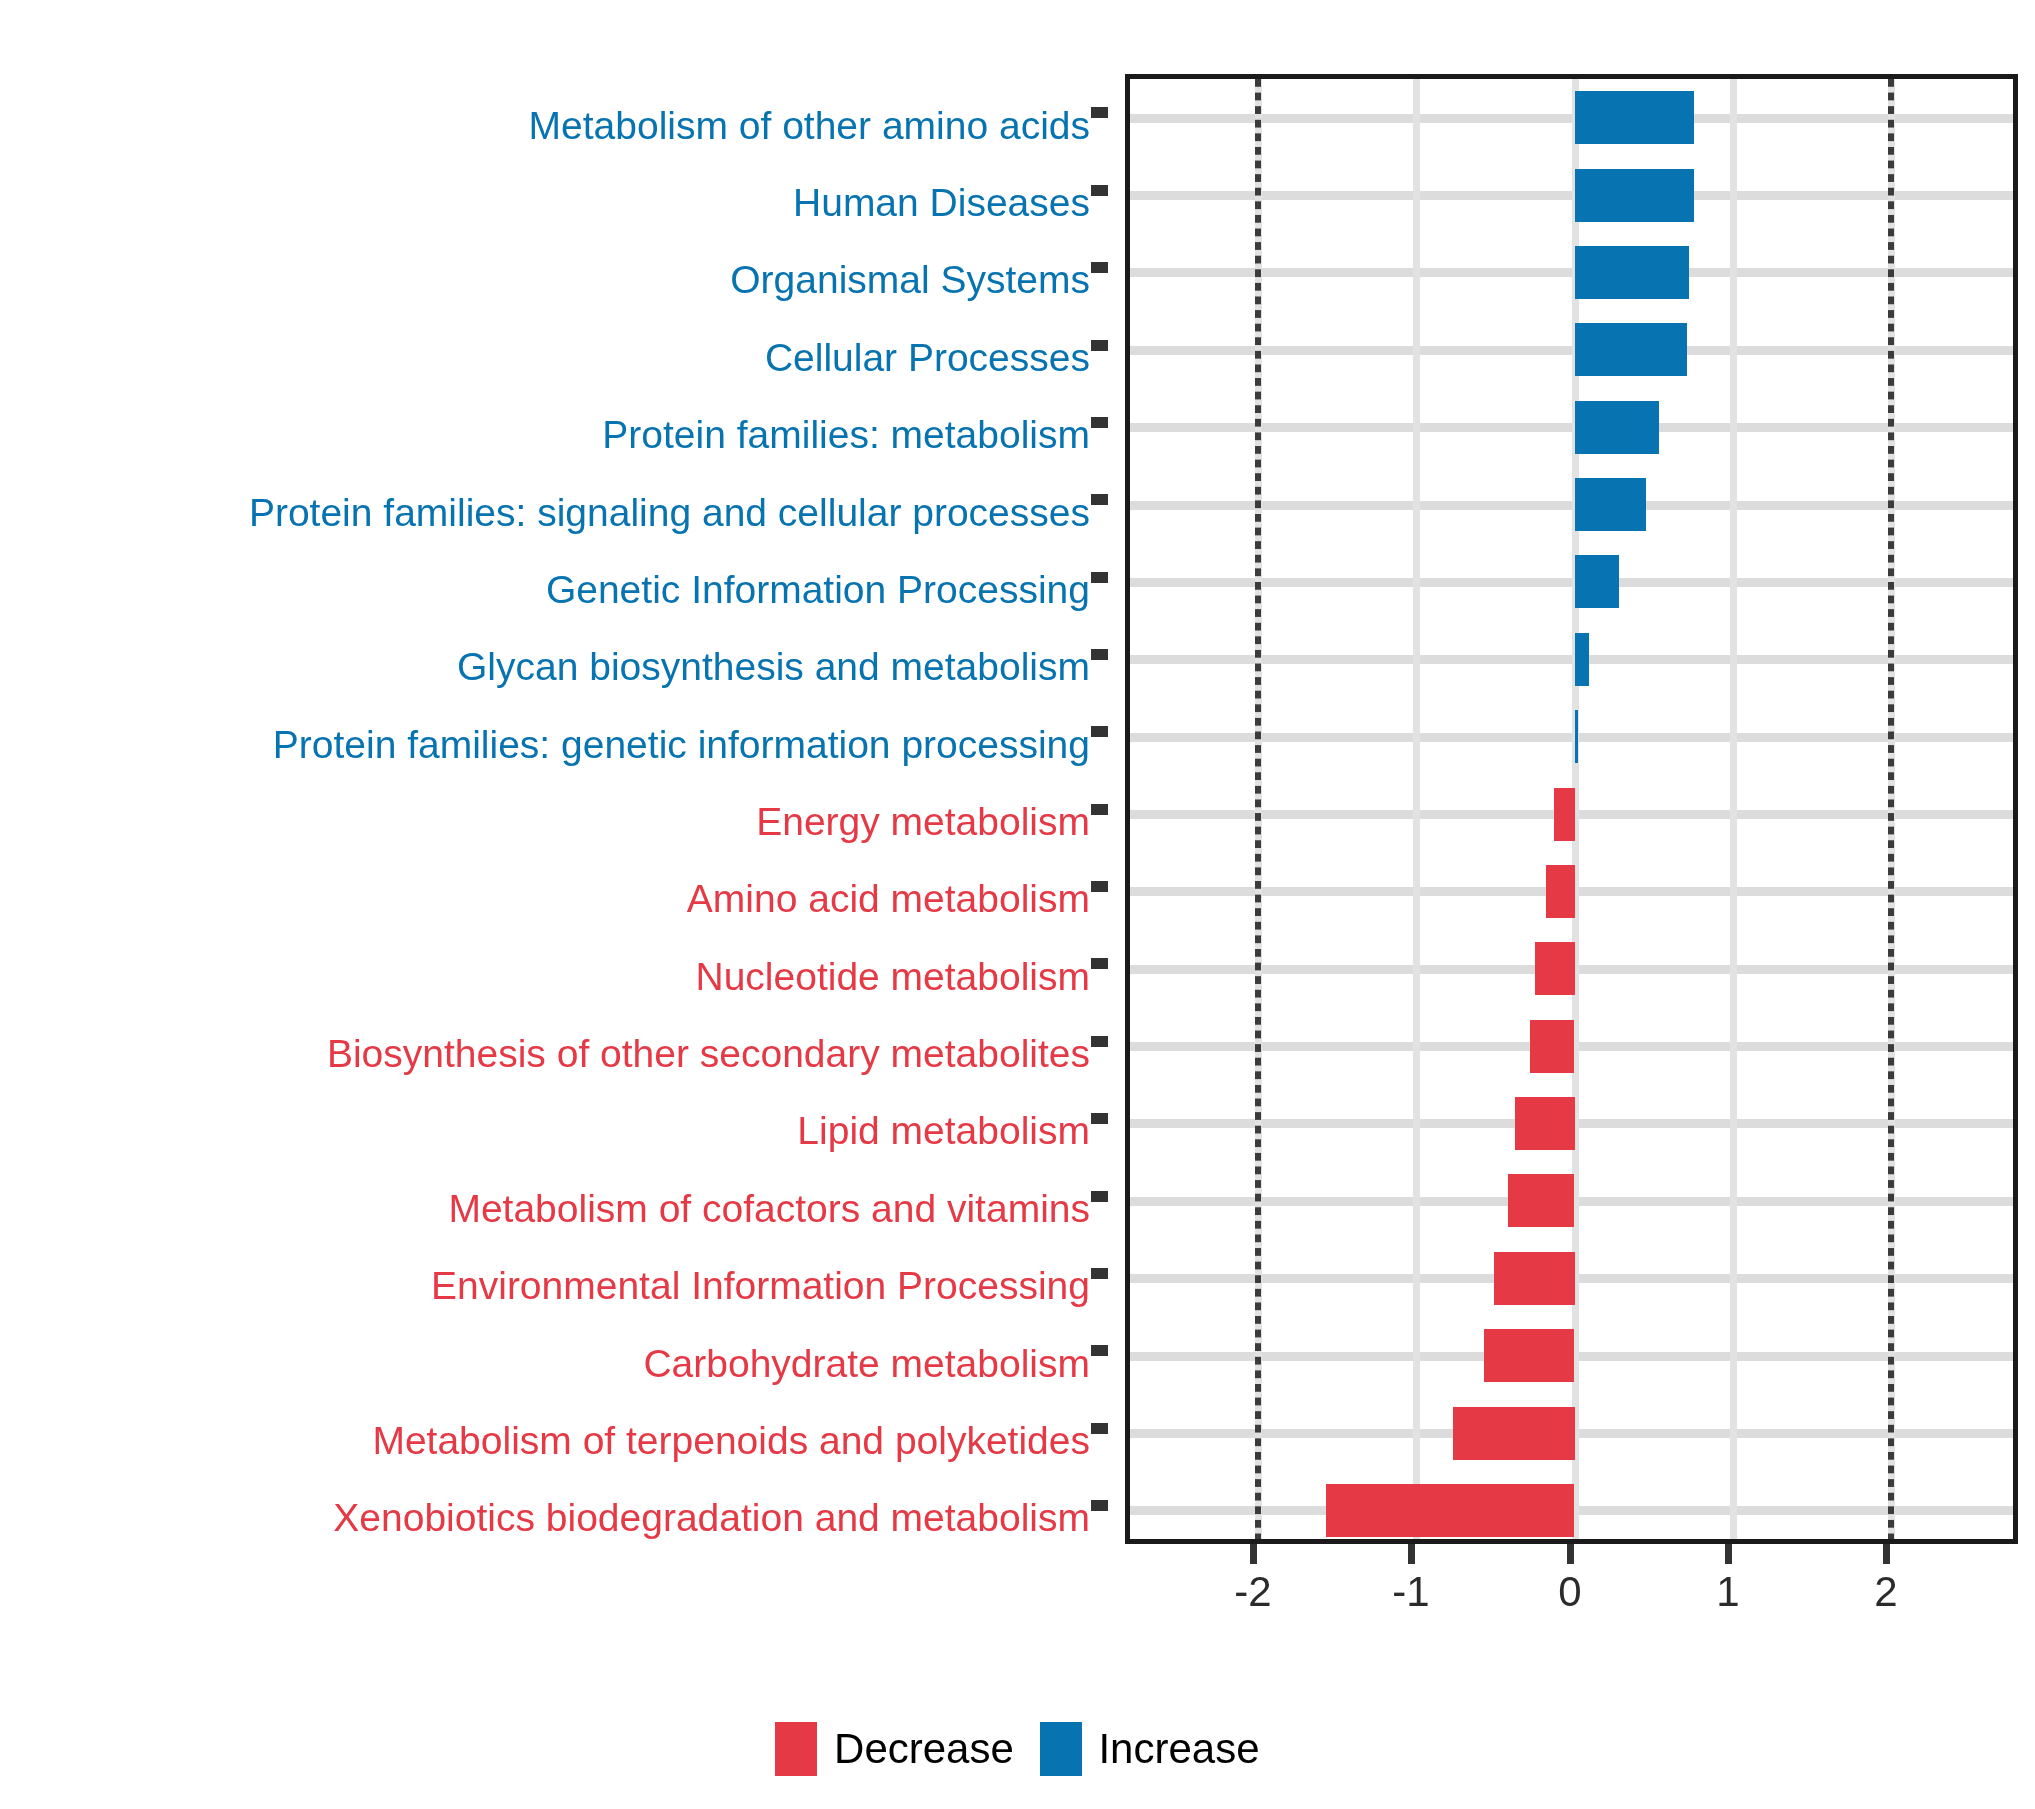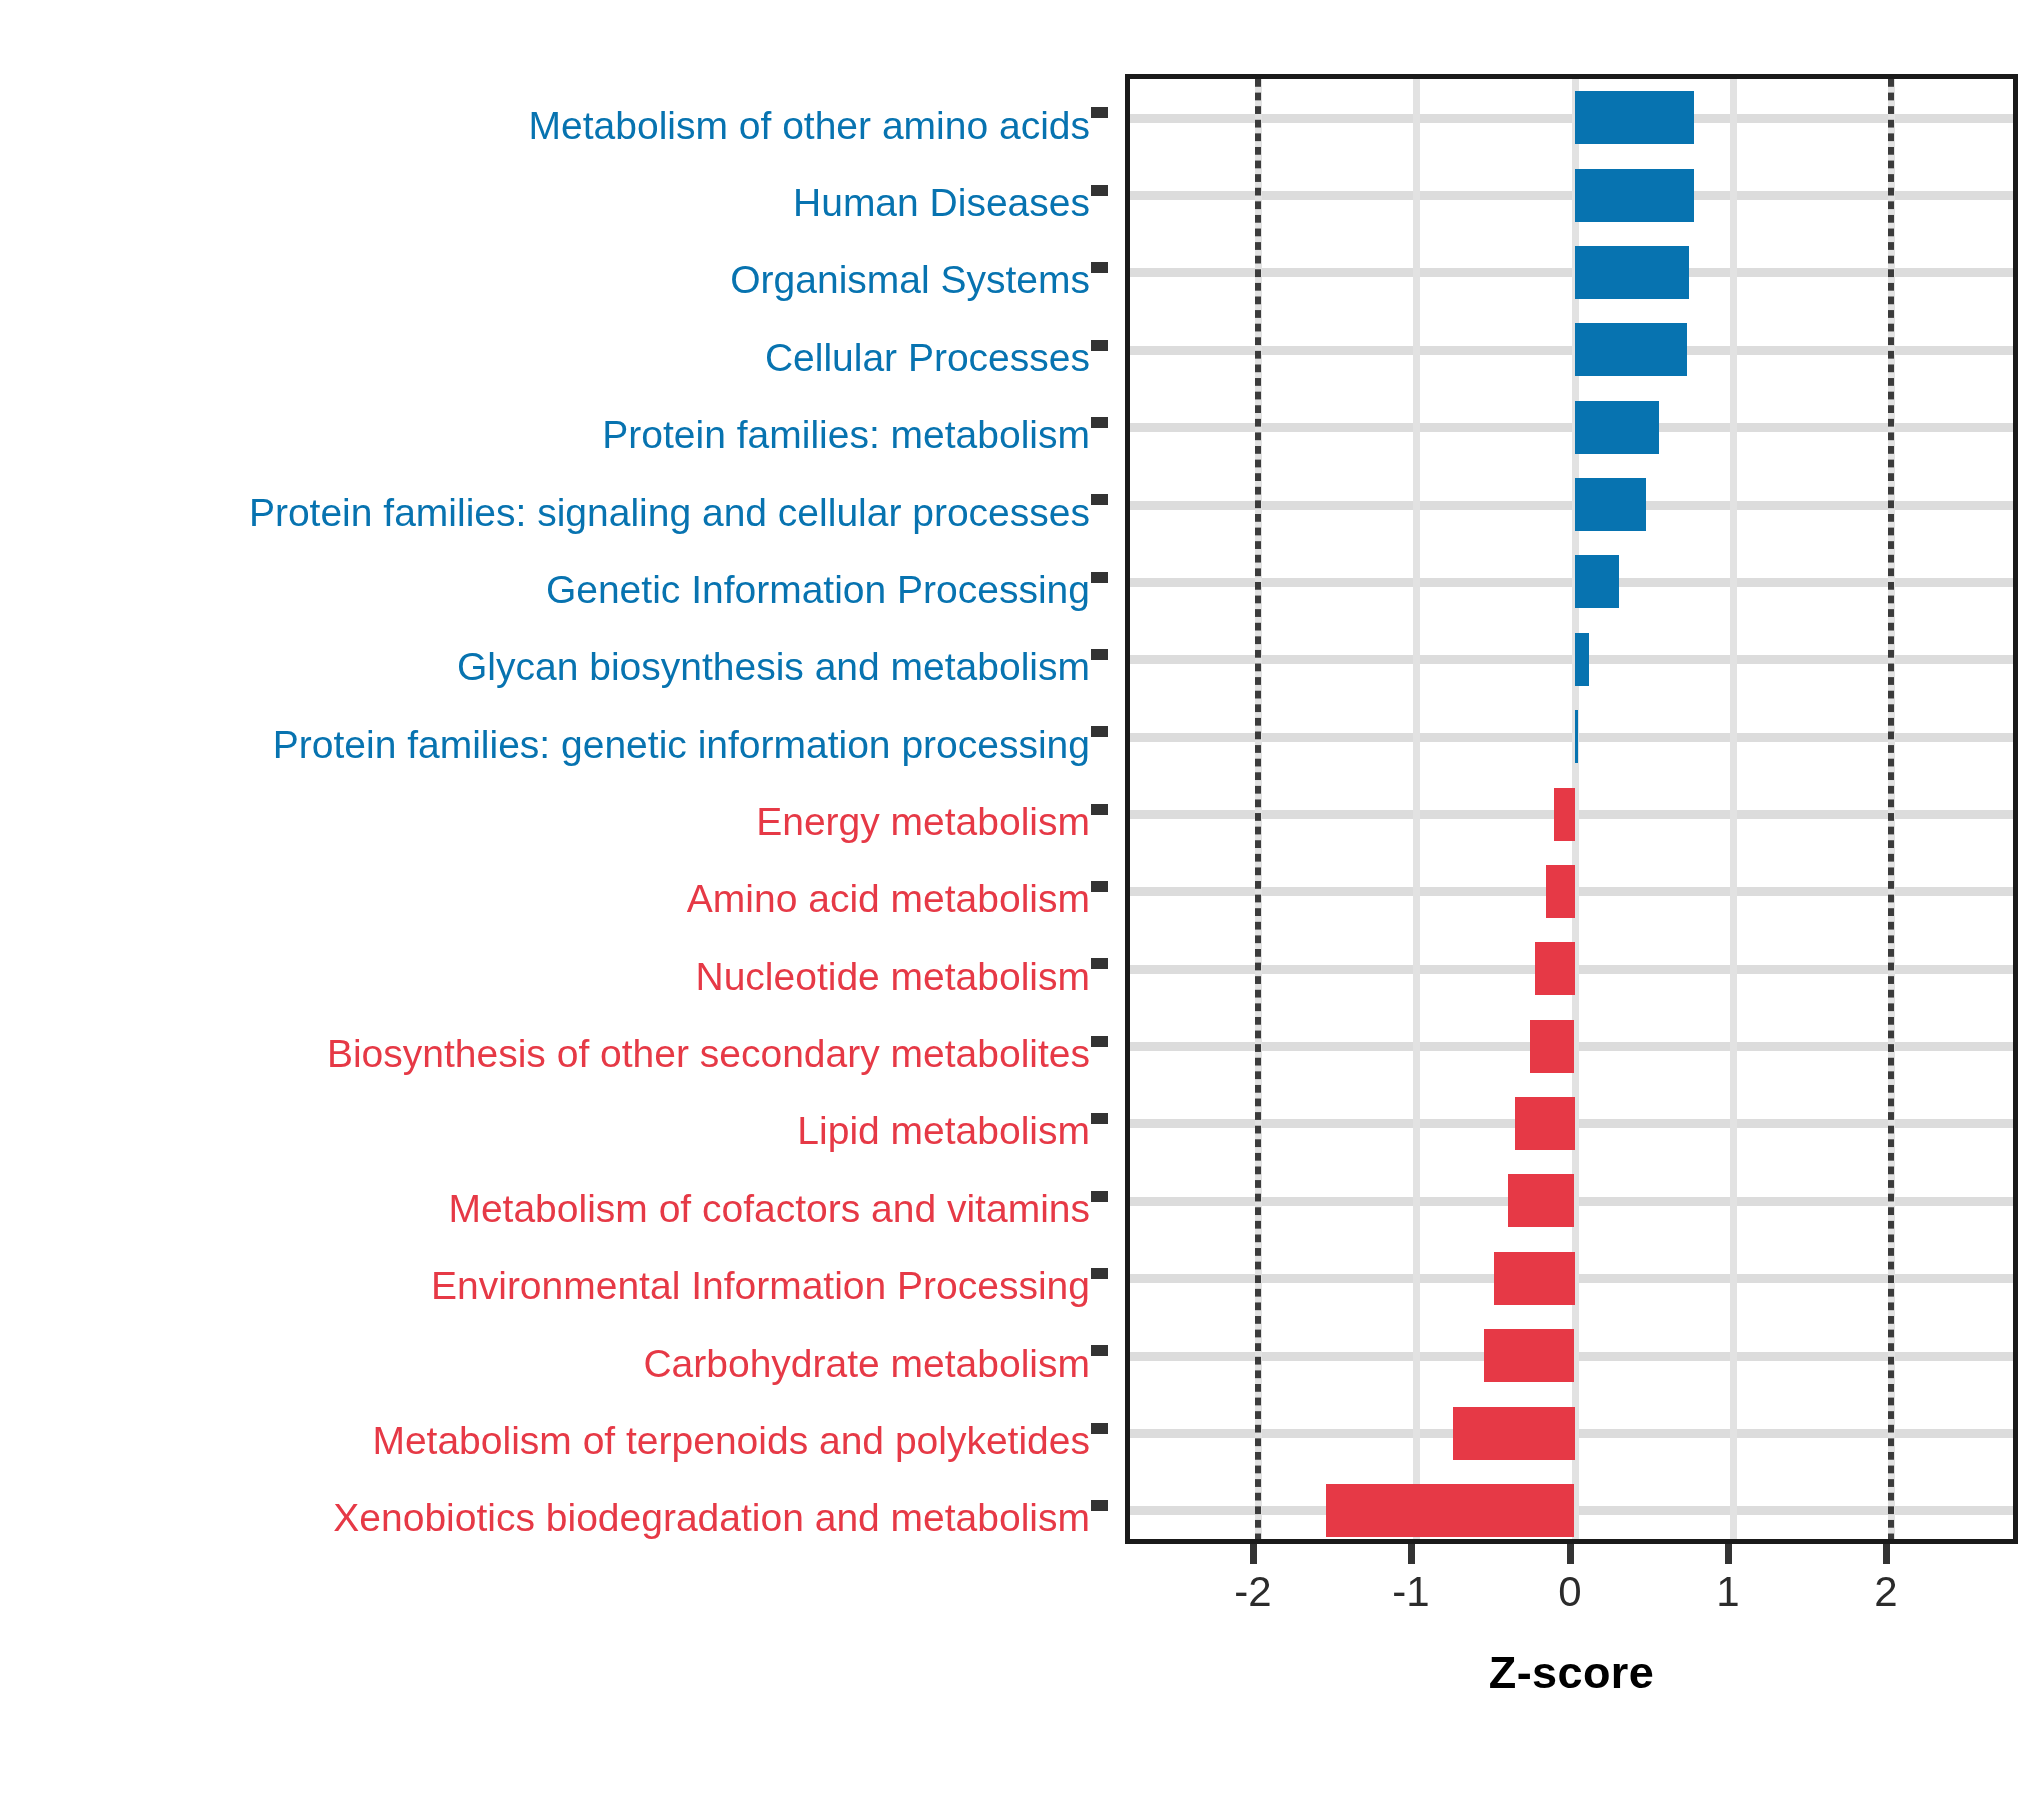--- a/index.html
+++ b/index.html
@@ -239,17 +239,26 @@
       <div class="xtick" style="left: 286px;"></div>
       <div class="xticklabel" style="left: 286px;">-1</div>
       <div class="xtick" style="left: 445px;"></div>
       <div class="xticklabel" style="left: 445px;">0</div>
       <div class="xtick" style="left: 603px;"></div>
       <div class="xticklabel" style="left: 603px;">1</div>
       <div class="xtick" style="left: 761px;"></div>
       <div class="xticklabel" style="left: 761px;">2</div>
     </div>
 
-  <div id="xtitle">Z-score</div>
-
+
+  <div id="legend">
+      <div class="legend-item">
+        <span class="legend-swatch" style="background: rgb(230, 57, 70);"></span>
+        <span class="legend-label">Decrease</span>
+      </div>
+      <div class="legend-item">
+        <span class="legend-swatch" style="background: rgb(7, 115, 176);"></span>
+        <span class="legend-label">Increase</span>
+      </div>
+    </div>
 
 </div>
 
 
 </body></html>

